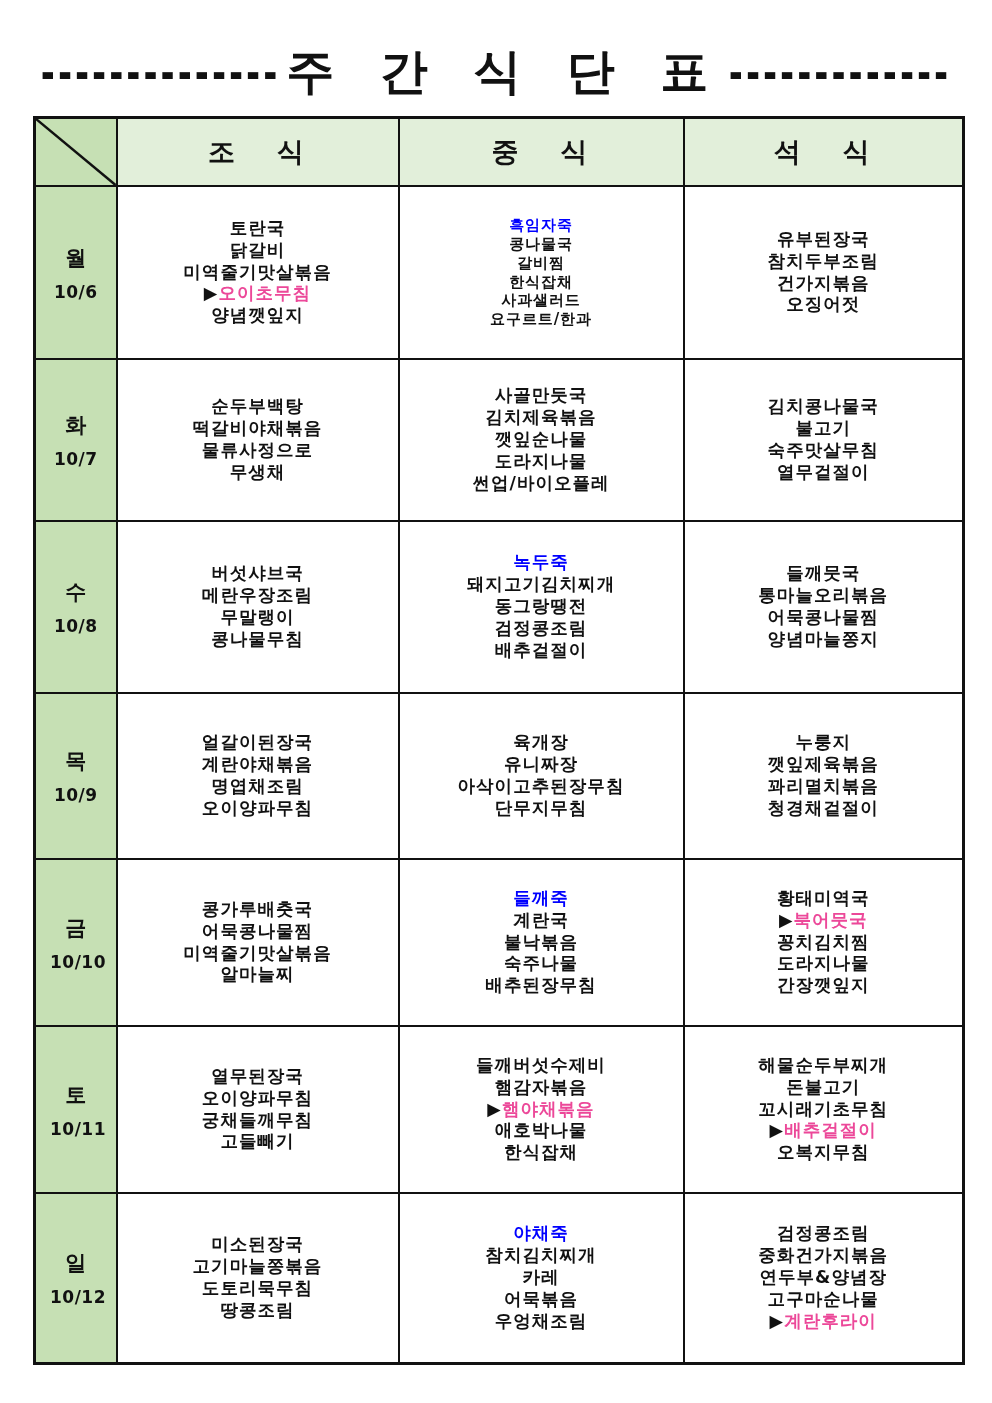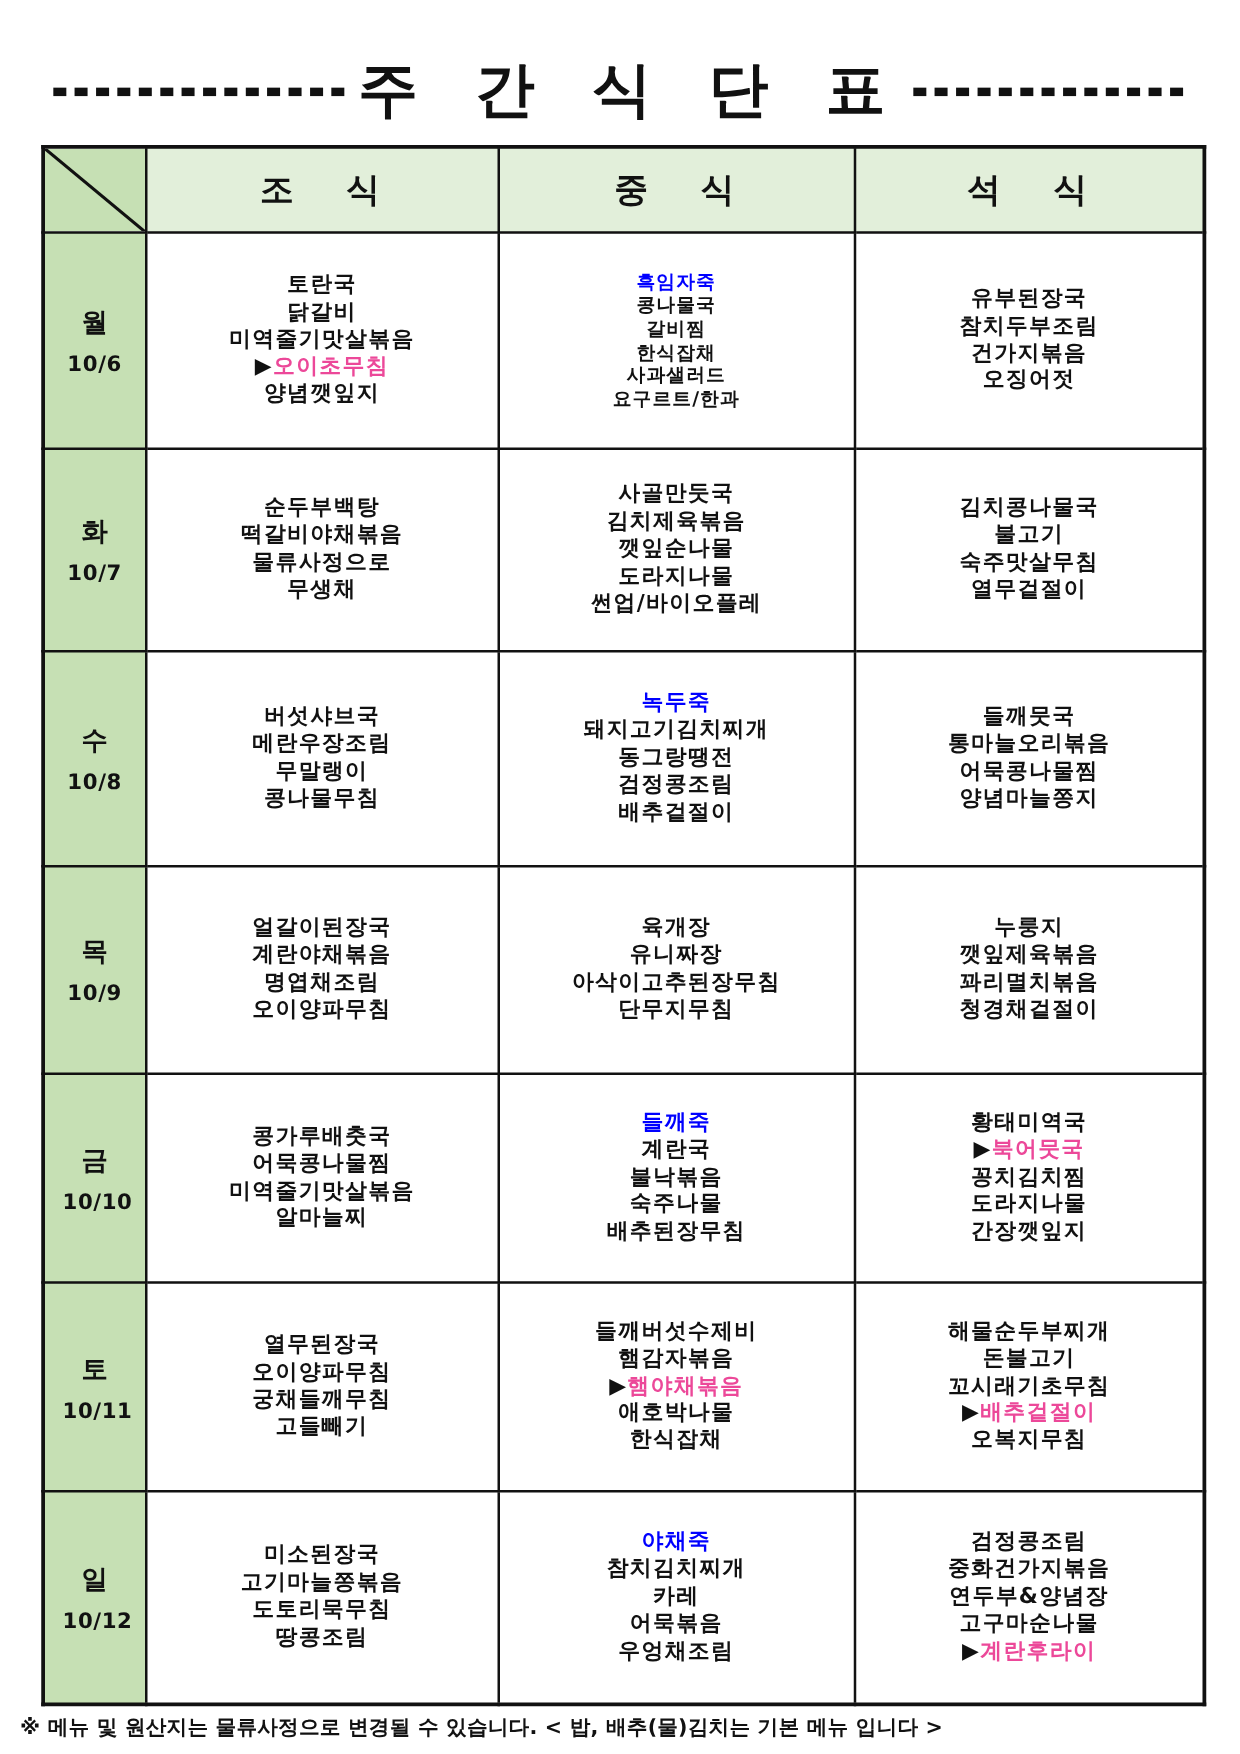--- a/index.html
+++ b/index.html
@@ -365,15 +365,14 @@
               <div class="menu-item"><span class="">중화건가지볶음</span></div>
               <div class="menu-item"><span class="">연두부&amp;양념장</span></div>
               <div class="menu-item"><span class="">고구마순나물</span></div>
               <div class="menu-item"><span class="itm-arrow">▶</span><span class="itm-red">계란후라이</span></div>
             </div>
           </td>
         </tr>
       </tbody>
   </table>
 
-  <div class="footer-note">※ 메뉴 및 원산지는 물류사정으로 변경될 수 있습니다. &lt; 밥, 배추(물)김치는 기본 메뉴 입니다 &gt;</div>
 
 </div>
 
 </body></html>

